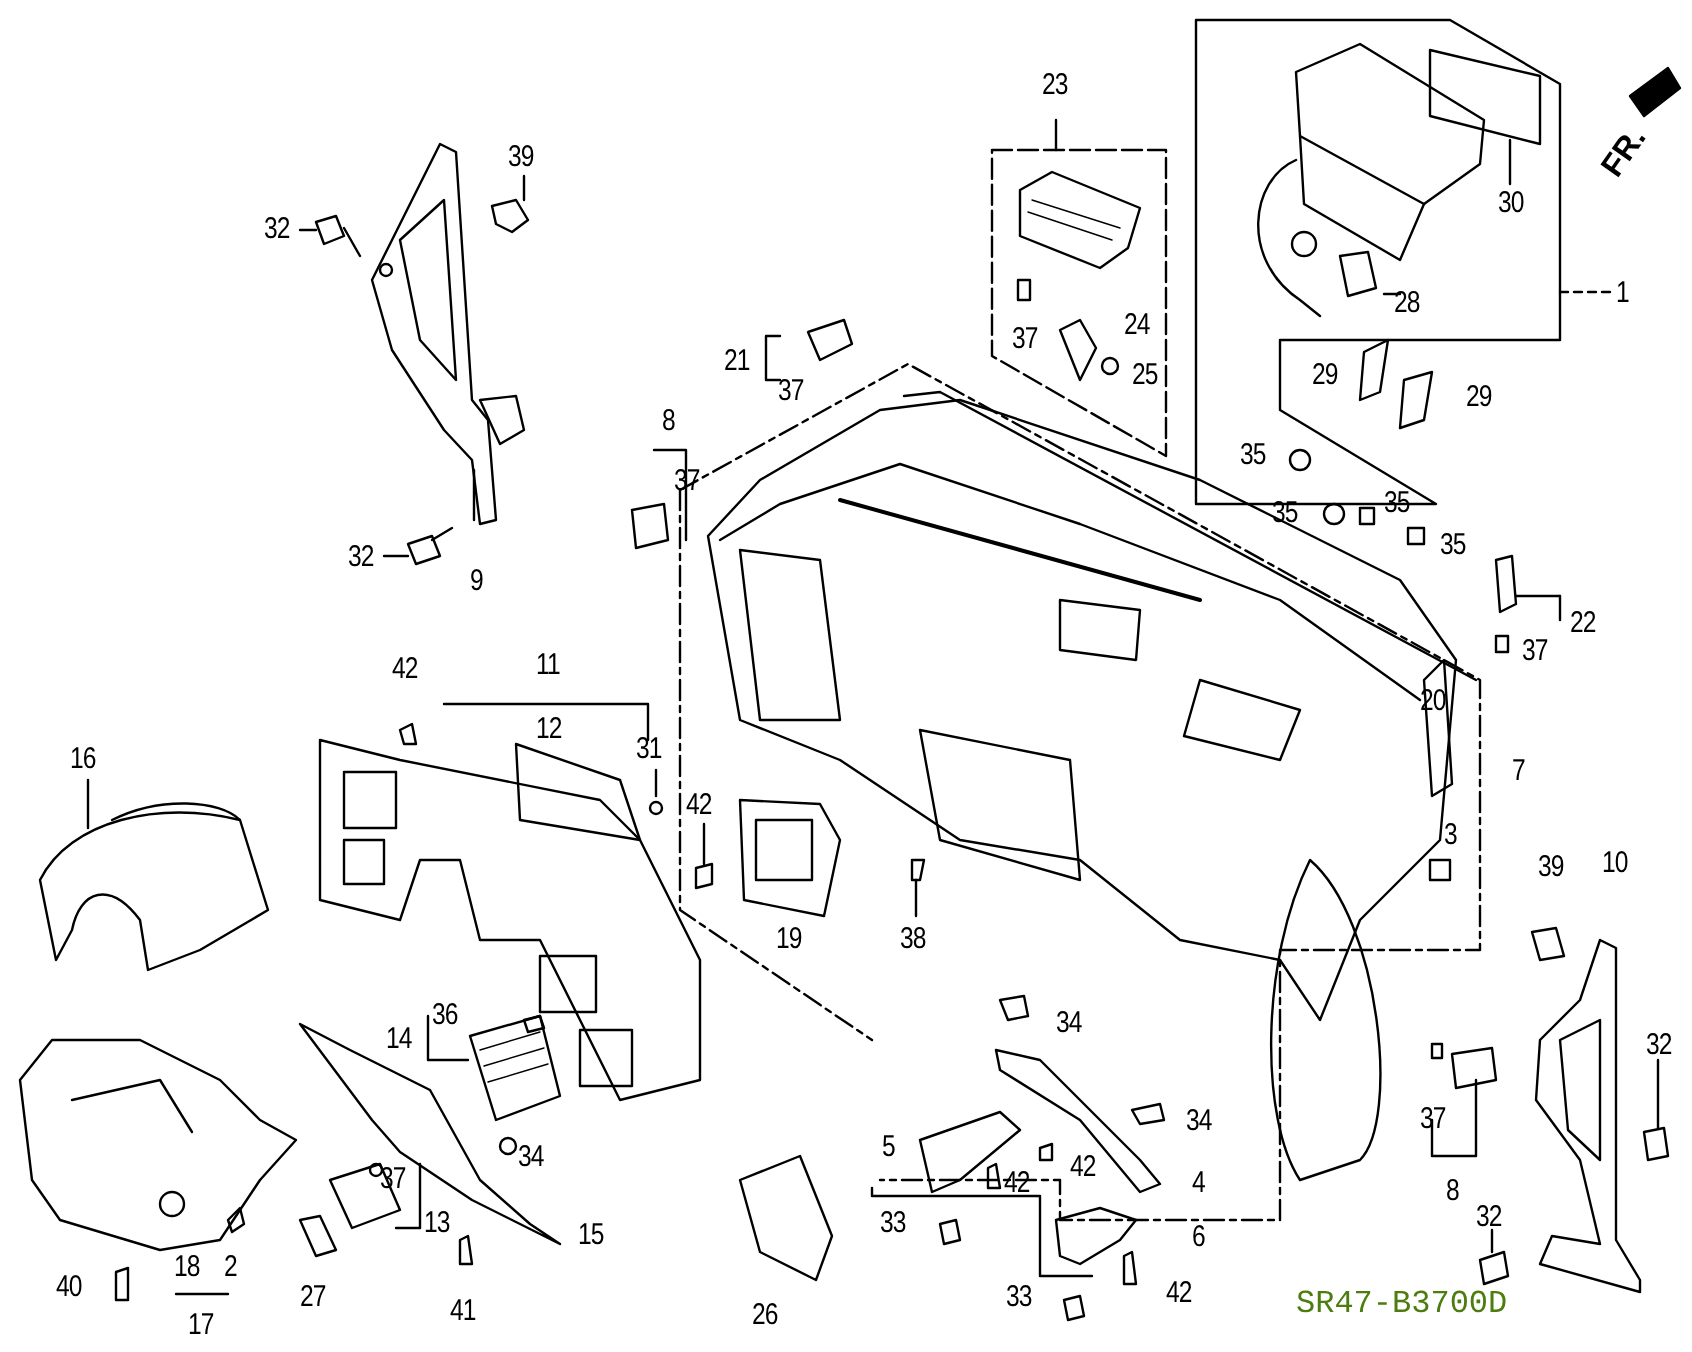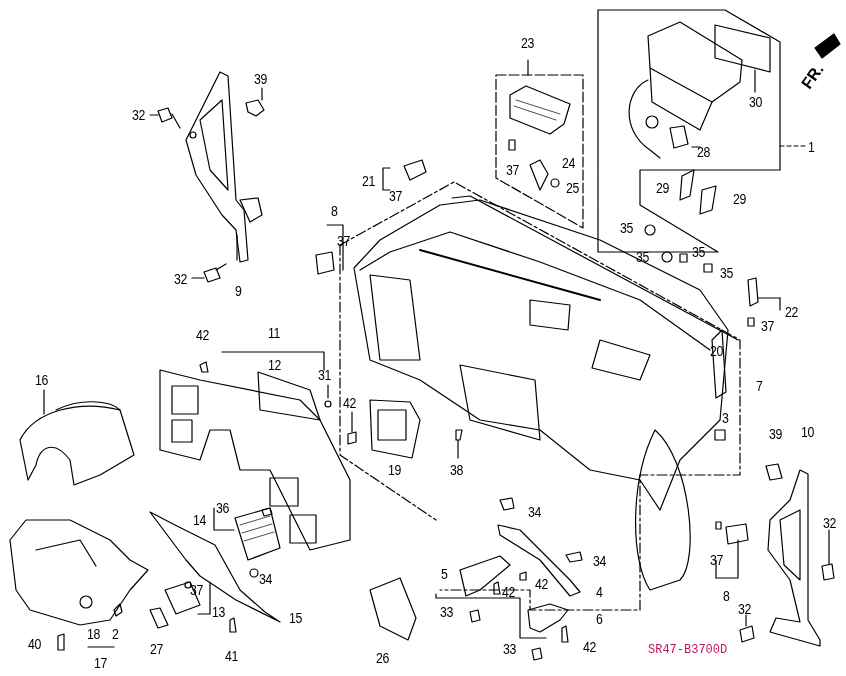--- a/index.html
+++ b/index.html
@@ -1,20 +1,20 @@
 <!DOCTYPE html>
 <html><head>
 <meta charset="utf-8">
 <style>
   html,body{margin:0;padding:0;background:#ffffff;}
   body{width:846px;height:676px;overflow:hidden;position:relative;font-family:"Liberation Sans",sans-serif;}
   #stage{position:absolute;left:0;top:0;width:846px;height:676px;}
   svg{position:absolute;left:0;top:0;}
   .lbl{position:absolute;font-family:"Liberation Sans",sans-serif;font-size:15px;color:#000;line-height:1;letter-spacing:-0.5px;transform:scaleX(0.82);transform-origin:left top;white-space:nowrap;cursor:pointer;}
-  .code{position:absolute;font-family:"Liberation Mono",monospace;font-size:12px;color:#be185d;letter-spacing:0;}
+  .code{position:absolute;font-family:"Liberation Mono",monospace;font-size:16px;color:#4d7c0f;letter-spacing:0;}
   .fr{position:absolute;font-family:"Liberation Sans",sans-serif;font-weight:bold;font-size:16px;color:#000;transform:rotate(-55deg);transform-origin:left top;}
 </style>
 </head>
 <body>
 
 <div id="stage">
 <svg width="846" height="676" viewBox="0 0 846 676" fill="none" stroke="#000" stroke-width="1.2" stroke-linejoin="round" stroke-linecap="round">
 
   <g>
     <path d="M220 72 L228 76 L236 200 L244 210 L248 260 L240 262 L236 230 L222 215 L196 175 L186 140 L200 112 Z"></path>

